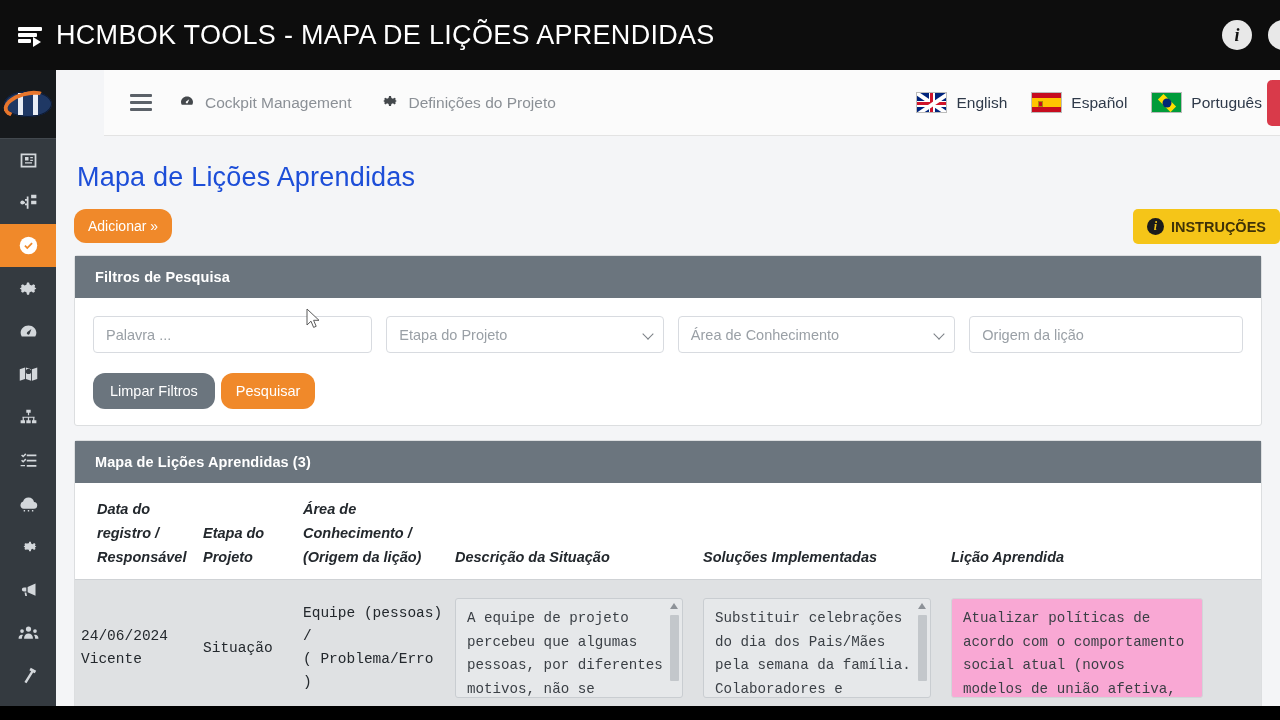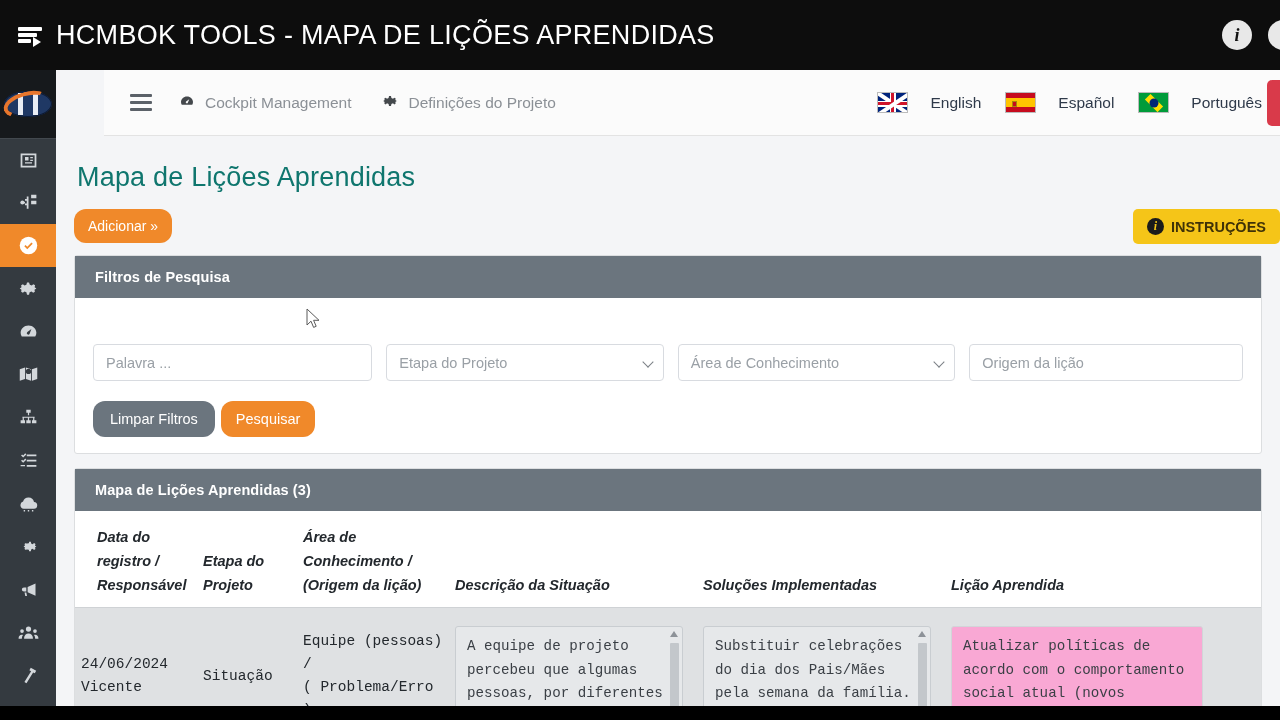--- a/index.html
+++ b/index.html
@@ -98,21 +98,21 @@
   }
   .hamburger { width: 22px; height: 17px; margin-left: 26px; margin-right: 26px; cursor: pointer; }
   .hamburger i { display: block; height: 2.5px; background: #5b6168; margin-bottom: 4.5px; border-radius:1px;}
   .navlink {
     display: flex; align-items: center; gap: 9px; margin-right: 30px;
     color: #8b9096; font-size: 15.5px; cursor: pointer; white-space: nowrap;
   }
   .navlink svg { width: 18px; height: 18px; fill: #44484c; }
   .lang-wrap { position: absolute; right: 18px; display: flex; align-items: center; gap: 0; }
   .lang {
-    display: flex; align-items: center; gap: 22px; margin-left: 24px;
+    display: flex; align-items: center; gap: 9px; margin-left: 24px;
     color: #2f3a4a; font-size: 15.5px; cursor: pointer; white-space: nowrap;
   }
   .flag { width: 31px; height: 21px; border: 1px solid #bbb; position: relative; overflow: hidden; flex: none; }
   
   .flag-uk { background:#00247d; }
   .flag-uk:before, .flag-uk:after {
     content:""; position:absolute; left:-6px; top:9px; width:44px; height:3.5px; background:#fff;
     transform: rotate(34deg); transform-origin: center;
   }
   .flag-uk:after { transform: rotate(-34deg); }
@@ -136,21 +136,21 @@
     background:#002776; transform: translate(-50%,-50%);
   }
   .red-tab {
     position: absolute; right: -9px; top: 10px; width: 22px; height: 46px;
     background: #d93a4a; border-radius: 5px; cursor: pointer;
   }
 
   
   .pagebody { position: relative; padding: 0 18px; }
   .page-title {
-    font-size: 27px; color: #0f766e; font-weight: 400;
+    font-size: 27px; color: #1d4ed8; font-weight: 400;
     padding: 26px 0 0 3px; letter-spacing: .2px;
   }
   .actionrow { position: relative; height: 62px; padding-top: 16px; }
   .btn {
     display: inline-flex; align-items: center; justify-content: center;
     border: none; border-radius: 12px; cursor: pointer;
     font-family: "Liberation Sans", sans-serif;
   }
   .btn-add {
     background: #f0892a; color: #fff; font-size: 14px;
@@ -172,21 +172,21 @@
   .panel-head {
     background: #6b757e; color: #fff; font-size: 14.5px; font-weight: 600;
     padding: 13px 20px; letter-spacing: .1px;
   }
   .panel-body { padding: 18px 18px 16px 18px; }
 
   .filter-row { display: flex; gap: 14px; }
   .field {
     height: 37px; border: 1px solid #d8dbe0; border-radius: 4px; background: #fff;
     display: flex; align-items: center; padding: 0 12px;
-    font-size: 14.5px; color: #9aa0a6; position: relative; margin-top: 28px;
+    font-size: 14.5px; color: #9aa0a6; position: relative;
   }
   .field.f1 { width: 296px; }
   .field.f2 { width: 294px; }
   .field.f3 { width: 294px; }
   .field.f4 { width: 290px; }
   .field .chev {
     position: absolute; right: 11px; top: 13px; width: 8px; height: 8px;
     border-right: 1.8px solid #7b8086; border-bottom: 1.8px solid #7b8086;
     transform: rotate(45deg);
   }

